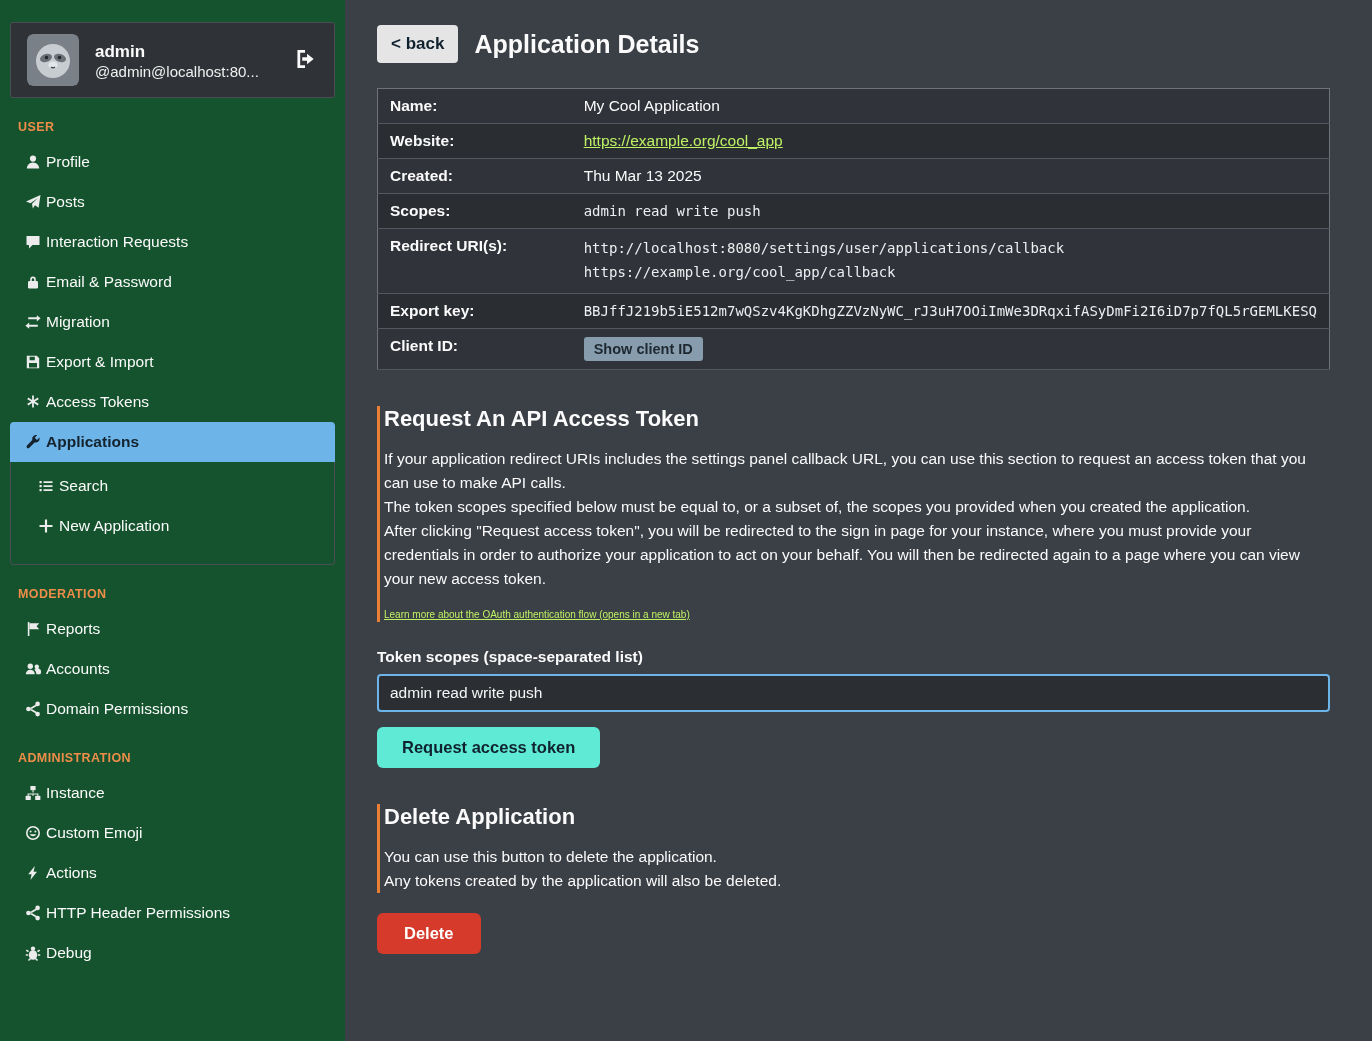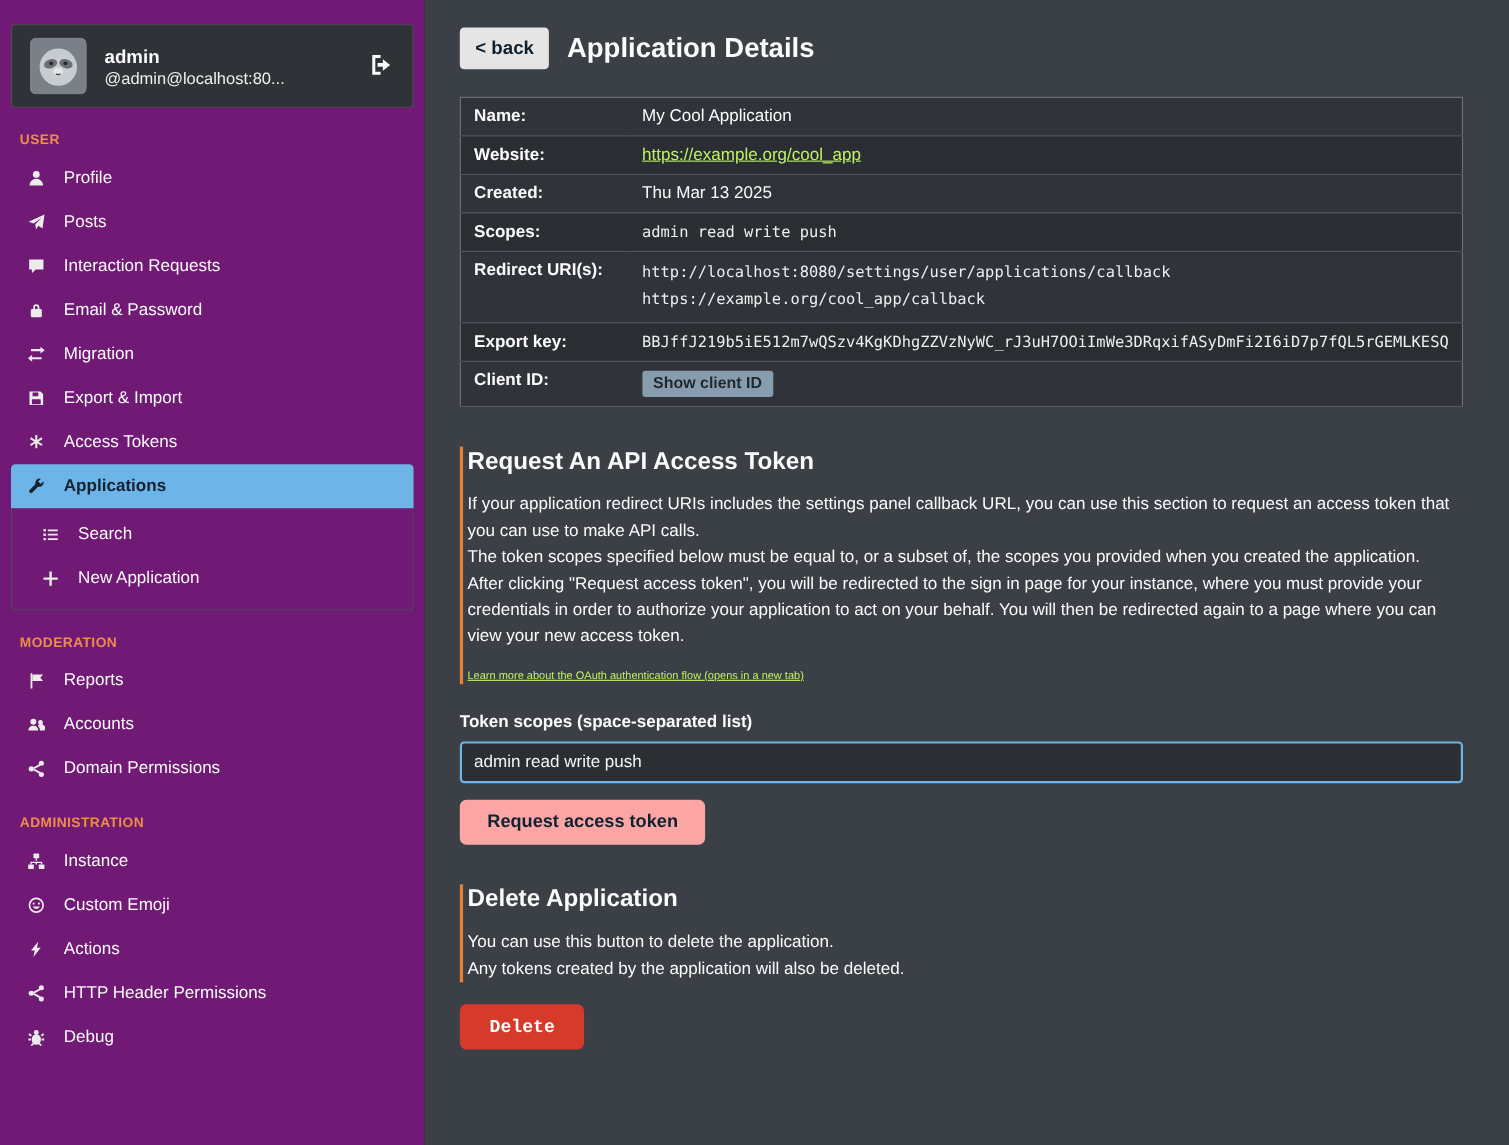--- a/index.html
+++ b/index.html
@@ -4,46 +4,46 @@
 <style>
   html,body{margin:0;padding:0;}
   body{
     width:1372px;height:1041px;overflow:hidden;
     display:flex;
     font-family:"Liberation Sans","DejaVu Sans",sans-serif;
     color:#fbfbfb;
     background:#26282c;
   }
   
-  .sidebar{width:386px;flex-shrink:0;box-sizing:border-box;padding:22px 10px 10px;background:#701a75;}
+  .sidebar{width:345px;flex-shrink:0;box-sizing:border-box;padding:22px 10px 10px;background:#14532d;}
   .user-card{
     display:flex;align-items:center;gap:16px;
     background:#2f3237;border:1px solid #4b4e54;border-radius:3px;
     padding:11px 16px;margin-bottom:8px;
   }
   .avatar{width:52px;height:52px;border-radius:6px;overflow:hidden;flex-shrink:0;}
   .user-meta{min-width:0;}
   .user-name{font-size:17px;font-weight:700;line-height:1.4;}
   .user-handle{font-size:15px;color:#f0f0f0;white-space:nowrap;overflow:hidden;text-overflow:ellipsis;max-width:175px;}
   .logout-btn{margin-left:auto;background:none;border:none;color:#fbfbfb;cursor:pointer;padding:2px;display:flex;}
   .logout-btn svg{width:22px;height:22px;}
   .nav-section-header{
     color:#ee8d4a;font-weight:700;font-size:12.5px;letter-spacing:.4px;
     margin:22px 8px 8px;
   }
   .nav-item{
-    display:flex;align-items:center;gap:16px;
+    display:flex;align-items:center;gap:4px;
     padding:11px 14px;font-size:15.5px;border-radius:4px;cursor:pointer;
     color:#fbfbfb;
   }
   .nav-item .icon{width:18px;display:inline-flex;justify-content:center;color:#ececec;flex-shrink:0;}
   .nav-item .icon svg{width:16px;height:16px;fill:currentColor;}
   .nav-item.active{background:#6db4e8;color:#14232e;font-weight:700;border-radius:4px 4px 0 0;}
   .nav-item.active .icon{color:#14232e;}
-  .submenu{border:1px solid #4b4e54;border-top:none;border-radius:0 0 4px 4px;padding:4px 0 8px;}
+  .submenu{border:1px solid #4b4e54;border-top:none;border-radius:0 0 4px 4px;padding:4px 0 18px;}
   .submenu .nav-item{padding-left:26px;}
   
   .main{flex:1;background:#3b3f46;box-sizing:border-box;padding:25px 42px 25px 32px;overflow:hidden;}
   .page-header{display:flex;align-items:center;gap:16px;margin-bottom:25px;}
   .back-btn{
     background:#e5e5e5;color:#10212e;font-weight:700;font-size:17px;
     border:none;border-radius:4px;padding:9px 14px;cursor:pointer;
     font-family:inherit;
   }
   .page-title{font-size:25px;font-weight:700;margin:0;}
@@ -67,26 +67,26 @@
   .section-heading{font-size:22px;font-weight:700;margin:0 0 15px;}
   .accent-section p{margin:0;font-size:15.5px;line-height:1.55;}
   .learn-link{display:inline-block;margin-top:18px;font-size:10px;}
   .field-label{font-weight:700;font-size:15.5px;margin-top:26px;}
   .scopes-input{
     display:block;width:100%;box-sizing:border-box;margin-top:8px;
     background:#2b2e33;border:2px solid #6db4e8;border-radius:4px;
     color:#f5f5f5;font-size:15.5px;padding:8px 11px;font-family:inherit;outline:none;
   }
   .primary-btn{
-    margin-top:15px;background:#fca5a5;color:#0f2230;font-weight:700;font-size:16.5px;
+    margin-top:15px;background:#5eead4;color:#0f2230;font-weight:700;font-size:16.5px;
     border:none;border-radius:6px;padding:11px 25px;cursor:pointer;font-family:inherit;text-align:center;
   }
   .danger-btn{
     margin-top:20px;background:#d53a2a;color:#ffffff;font-weight:700;font-size:16.5px;
-    border:none;border-radius:6px;padding:11px 27px;cursor:pointer;font-family:Liberation Mono, monospace;
+    border:none;border-radius:6px;padding:11px 27px;cursor:pointer;font-family:Liberation Sans, sans-serif;
   }
 </style>
 </head>
 <body>
 
 <aside class="sidebar">
 
   <div class="user-card">
     <span class="avatar">
       <svg viewBox="0 0 52 52" width="52" height="52">

